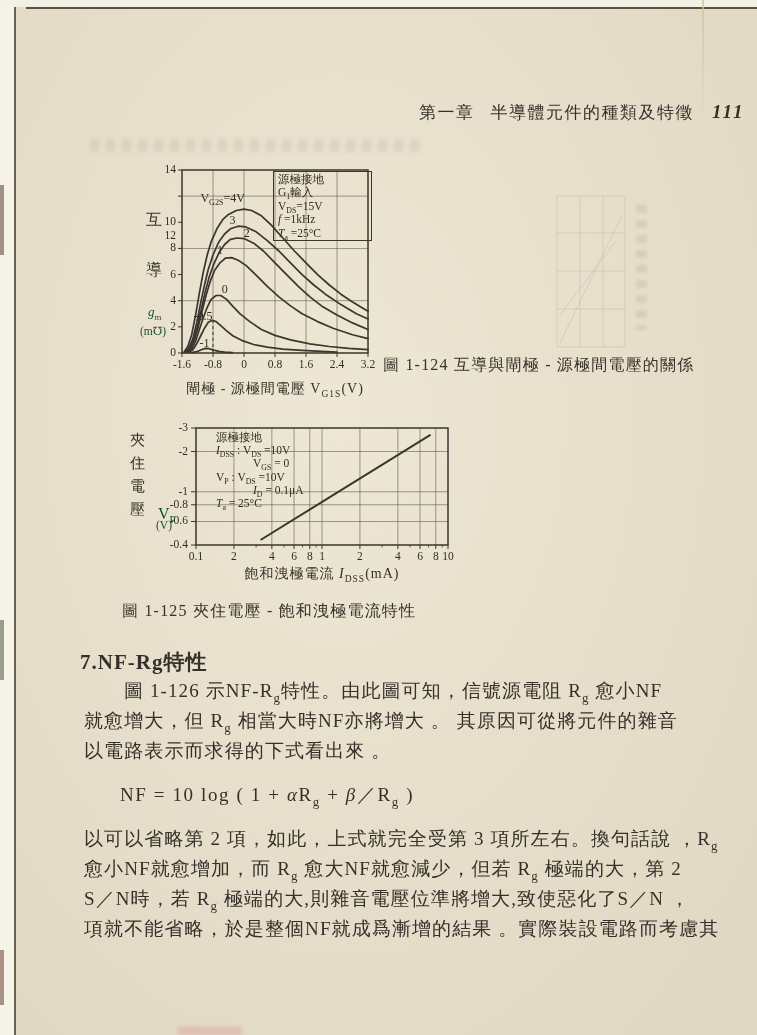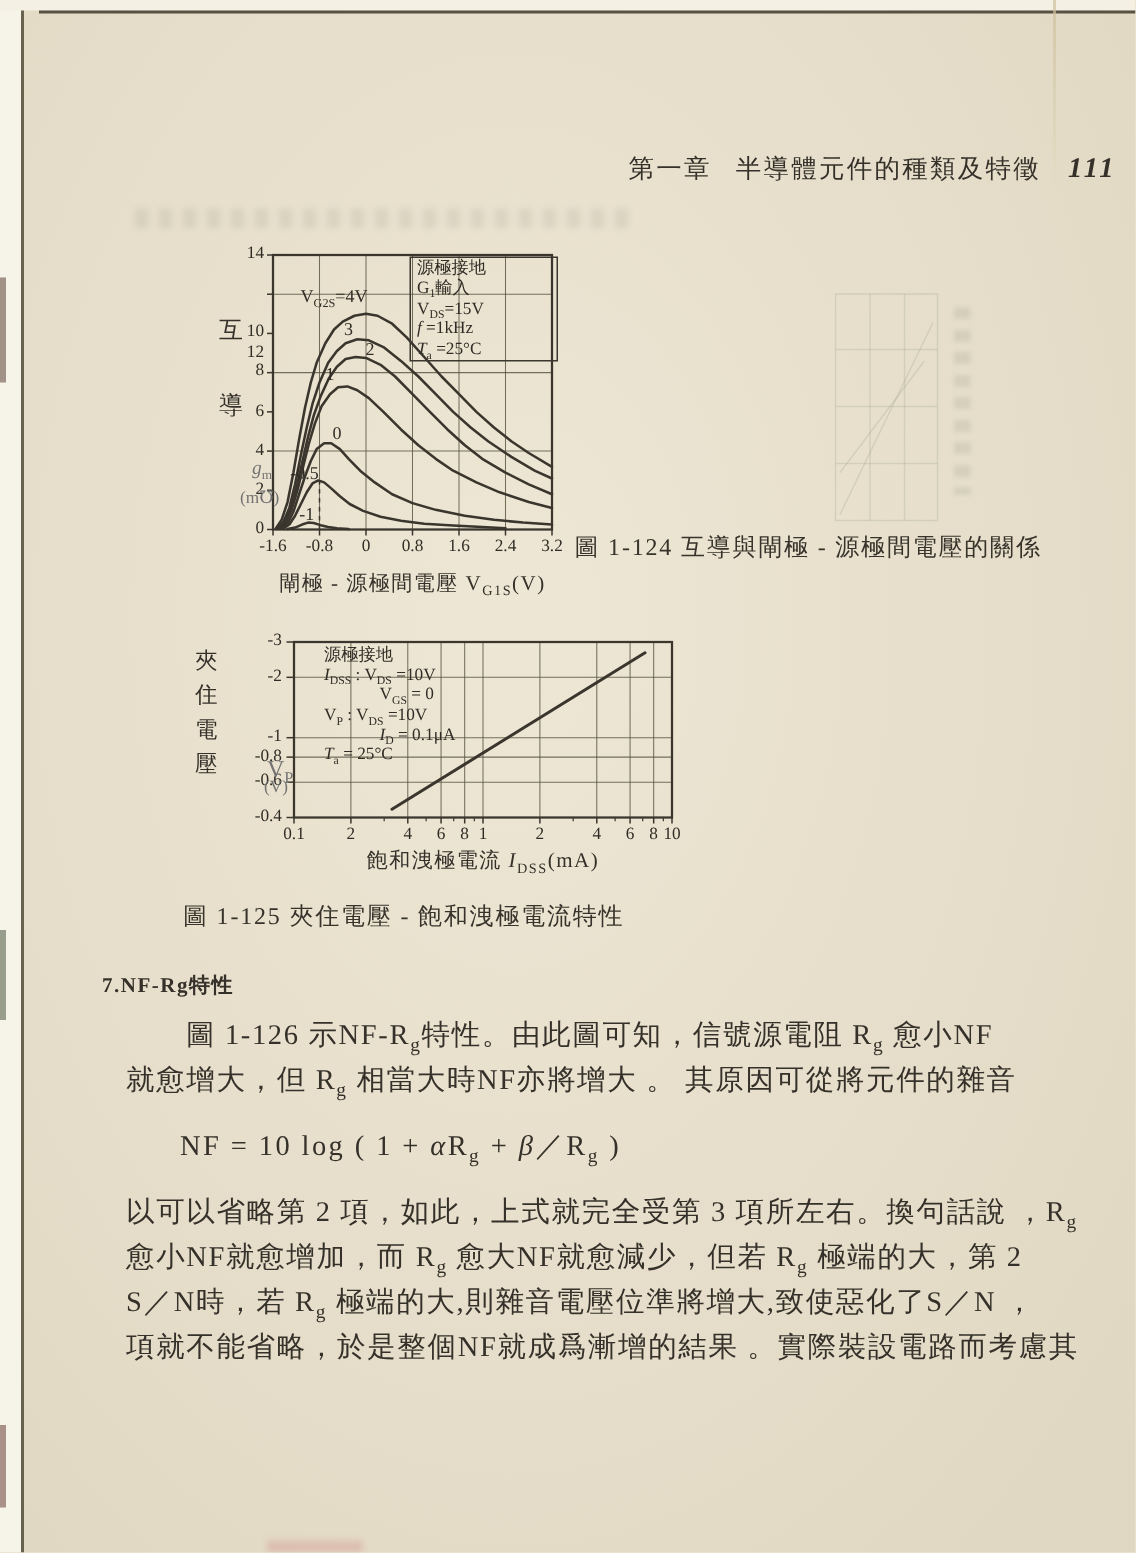--- a/index.html
+++ b/index.html
@@ -30,27 +30,27 @@
   .header .pageno{margin-left:18px;font-weight:bold;font-style:italic;font-size:19px;letter-spacing:2px;}
 
   .caption{position:absolute;font-size:16px;letter-spacing:1.2px;white-space:nowrap;color:#37332b;}
 
   .chart{position:absolute;}
   .chart svg{position:absolute;left:0;top:0;overflow:visible;}
   .clabel{position:absolute;transform:translate(-50%,-50%);font-size:12px;white-space:nowrap;color:#312d26;}
   .tickx{position:absolute;transform:translateX(-50%);font-size:11.5px;white-space:nowrap;color:#312d26;}
   .ticky{position:absolute;width:34px;text-align:right;font-size:11.5px;white-space:nowrap;color:#312d26;}
   .axis-cjk{position:absolute;font-size:16px;color:#35312a;letter-spacing:1px;}
-  .axis-small{position:absolute;font-size:11.5px;color:#737373;white-space:nowrap;margin-left:20px;}
+  .axis-small{position:absolute;font-size:11.5px;color:#14532d;white-space:nowrap;}
   .xlabel{position:absolute;transform:translateX(-50%);font-size:14px;letter-spacing:1px;white-space:nowrap;color:#35312a;}
   .legend1{position:absolute;border:1.3px solid #3b372e;font-size:11.5px;line-height:13.4px;
     padding:1px 2px 0 4px;white-space:nowrap;color:#312d26;}
   .legend2{position:absolute;font-size:11.5px;line-height:13.2px;white-space:nowrap;color:#312d26;}
 
-  .heading{position:absolute;left:68px;top:648px;font-size:14px;font-weight:bold;letter-spacing:1px;}
+  .heading{position:absolute;left:80px;top:648px;font-size:21px;font-weight:bold;letter-spacing:1px;}
   .bodytext{position:absolute;left:84px;top:676px;width:640px;}
   .bodyline{font-size:19px;line-height:30px;letter-spacing:1.1px;white-space:nowrap;}
   .formula{font-size:19px;line-height:30px;letter-spacing:1.6px;white-space:nowrap;
     margin:14px 0 14px 36px;}
   .indent{text-indent:40px;}
   sub{font-size:68%;line-height:0;}
 
   .bleedbox{position:absolute;left:556px;top:195px;width:70px;height:153px;opacity:.55;}
 </style>
 </head>
@@ -238,20 +238,21 @@
     <div class="xlabel" style="left: 206px; top: 152px; text-align: right;"><span>飽和洩極電流 </span><span style="font-style: italic;">I</span><sub>DSS</sub><span>(mA)</span></div>
   </div>
 <div class="caption" style="left:122px;top:601px;">圖 1-125  夾住電壓 - 飽和洩極電流特性</div>
 
 <div class="heading">7.NF-Rg特性</div>
 
 <div class="bodytext">
   <div id="para1">
       <div class="bodyline indent"><span>圖 1-126 示NF-R</span><sub>g</sub><span>特性。由此圖可知，信號源電阻 R</span><sub>g</sub><span> 愈小NF</span></div>
       <div class="bodyline"><span>就愈增大，但 R</span><sub>g</sub><span> 相當大時NF亦將增大 。 其原因可從將元件的雜音</span></div>
+      <div class="bodyline"><span>以電路表示而求得的下式看出來 。</span></div>
     </div>
   <div class="formula"><span>NF = 10 log ( 1 + </span><span style="font-style: italic;">α</span><span>R</span><sub>g</sub><span> + </span><span style="font-style: italic;">β</span><span>／R</span><sub>g</sub><span> )</span></div>
   <div id="para2">
       <div class="bodyline"><span>以可以省略第 2 項，如此，上式就完全受第 3 項所左右。換句話說 ，R</span><sub>g</sub></div>
       <div class="bodyline"><span>愈小NF就愈增加，而 R</span><sub>g</sub><span> 愈大NF就愈減少，但若 R</span><sub>g</sub><span> 極端的大，第 2</span></div>
       <div class="bodyline"><span>S／N時，若 R</span><sub>g</sub><span> 極端的大,則雜音電壓位準將增大,致使惡化了S／N ，</span></div>
       <div class="bodyline"><span>項就不能省略，於是整個NF就成爲漸增的結果 。實際裝設電路而考慮其</span></div>
     </div>
 </div>
 

